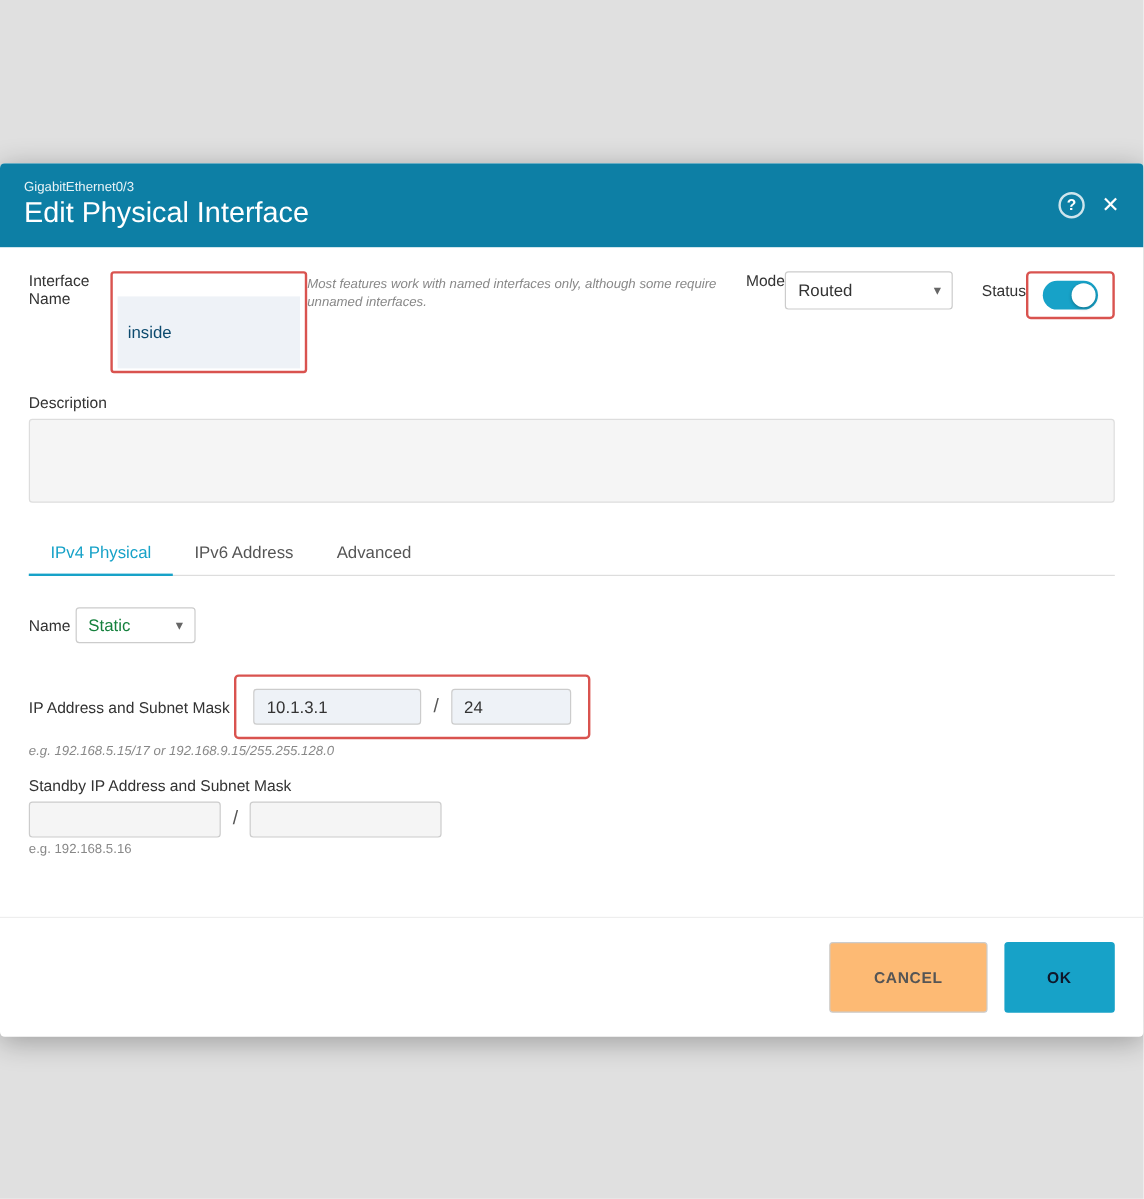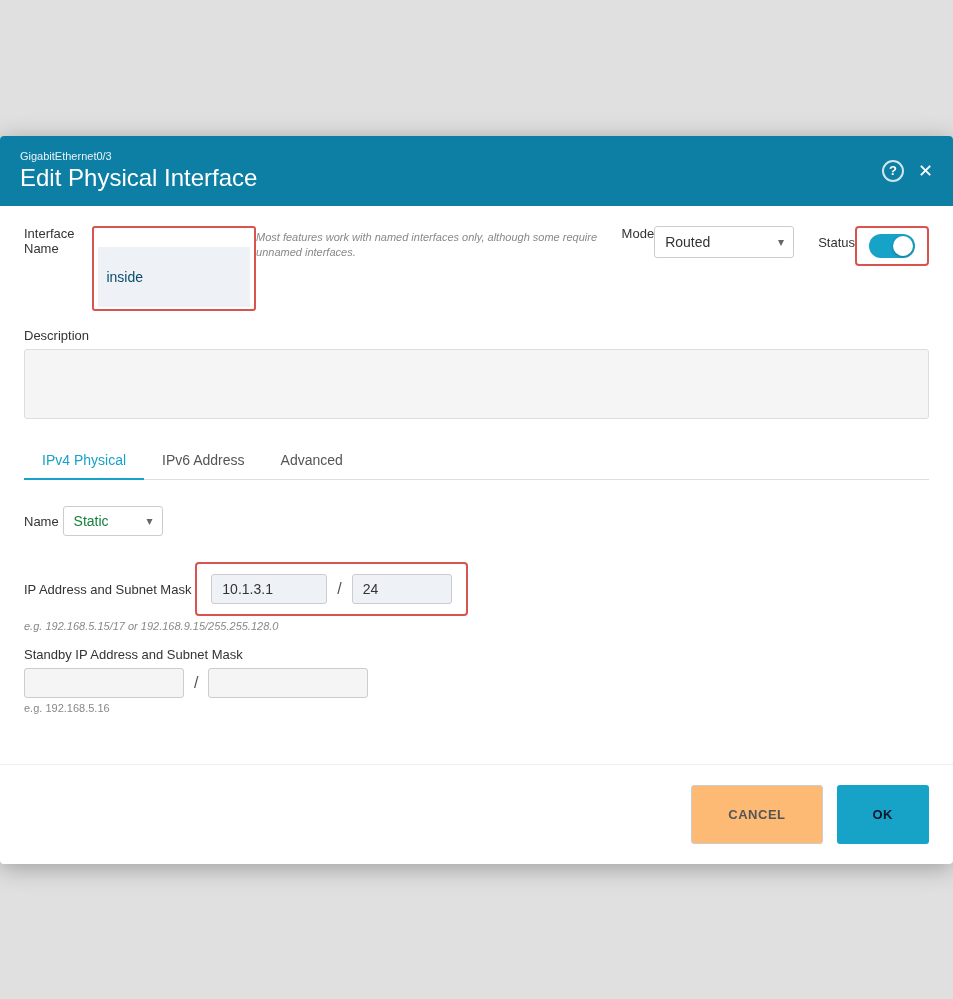--- a/index.html
+++ b/index.html
@@ -242,21 +242,21 @@
       gap: 10px;
     }
     .ip-input {
       border: 1px solid #ccc;
       border-radius: 3px;
       padding: 6px 10px;
       font-size: 14px;
       color: #333;
       background: #eef2f7;
       outline: none;
-      width: 116px;
+      width: 140px;
     }
     .ip-slash {
       font-size: 16px;
       color: #555;
       font-weight: 300;
     }
     .subnet-input {
       border: 1px solid #ccc;
       border-radius: 3px;
       padding: 6px 10px;

